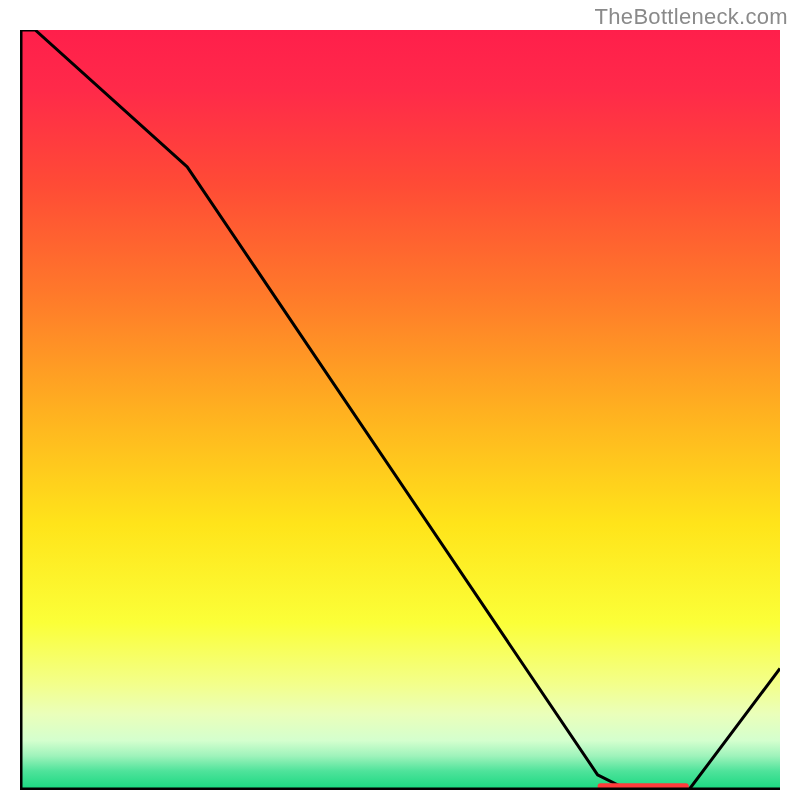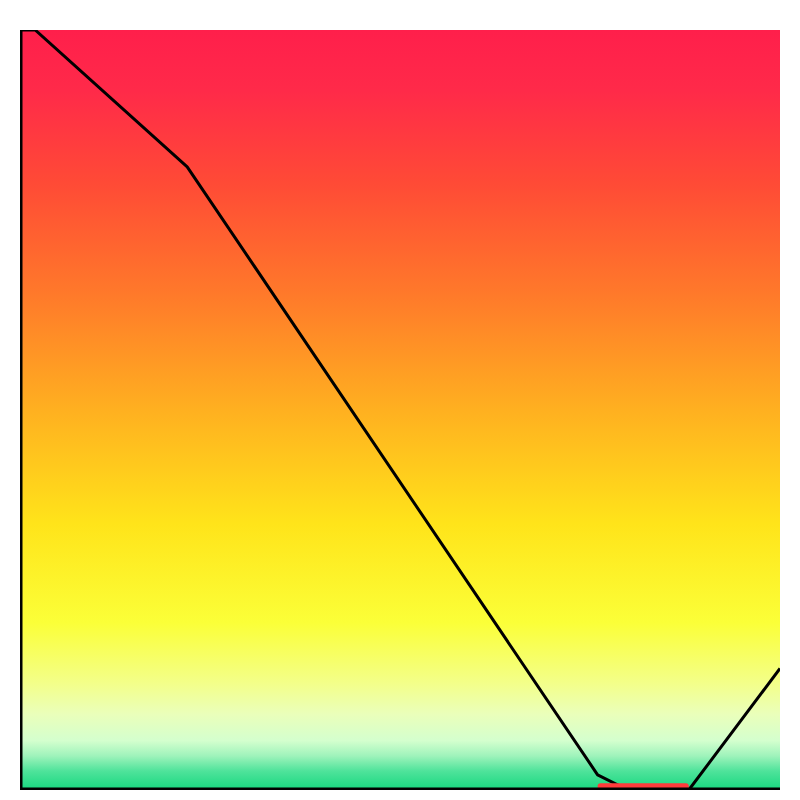--- a/index.html
+++ b/index.html
@@ -30,20 +30,21 @@
     top: 30px;
     width: 760px;
     height: 760px;
   }
   svg { display: block; }
 </style>
 </head>
 <body>
 <div class="wrap">
 
+  <div class="attribution">TheBottleneck.com</div>
 
   <div class="plot">
     <svg id="chart-svg" width="760" height="760" viewBox="0 0 760 760">
         <defs>
           <linearGradient id="bg-grad" x1="0" y1="0" x2="0" y2="1">
             <stop offset="0%" stop-color="#ff1f4b"></stop>
             <stop offset="8%" stop-color="#ff2a49"></stop>
             <stop offset="20%" stop-color="#ff4a36"></stop>
             <stop offset="35%" stop-color="#ff7a2a"></stop>
             <stop offset="50%" stop-color="#ffb020"></stop>

